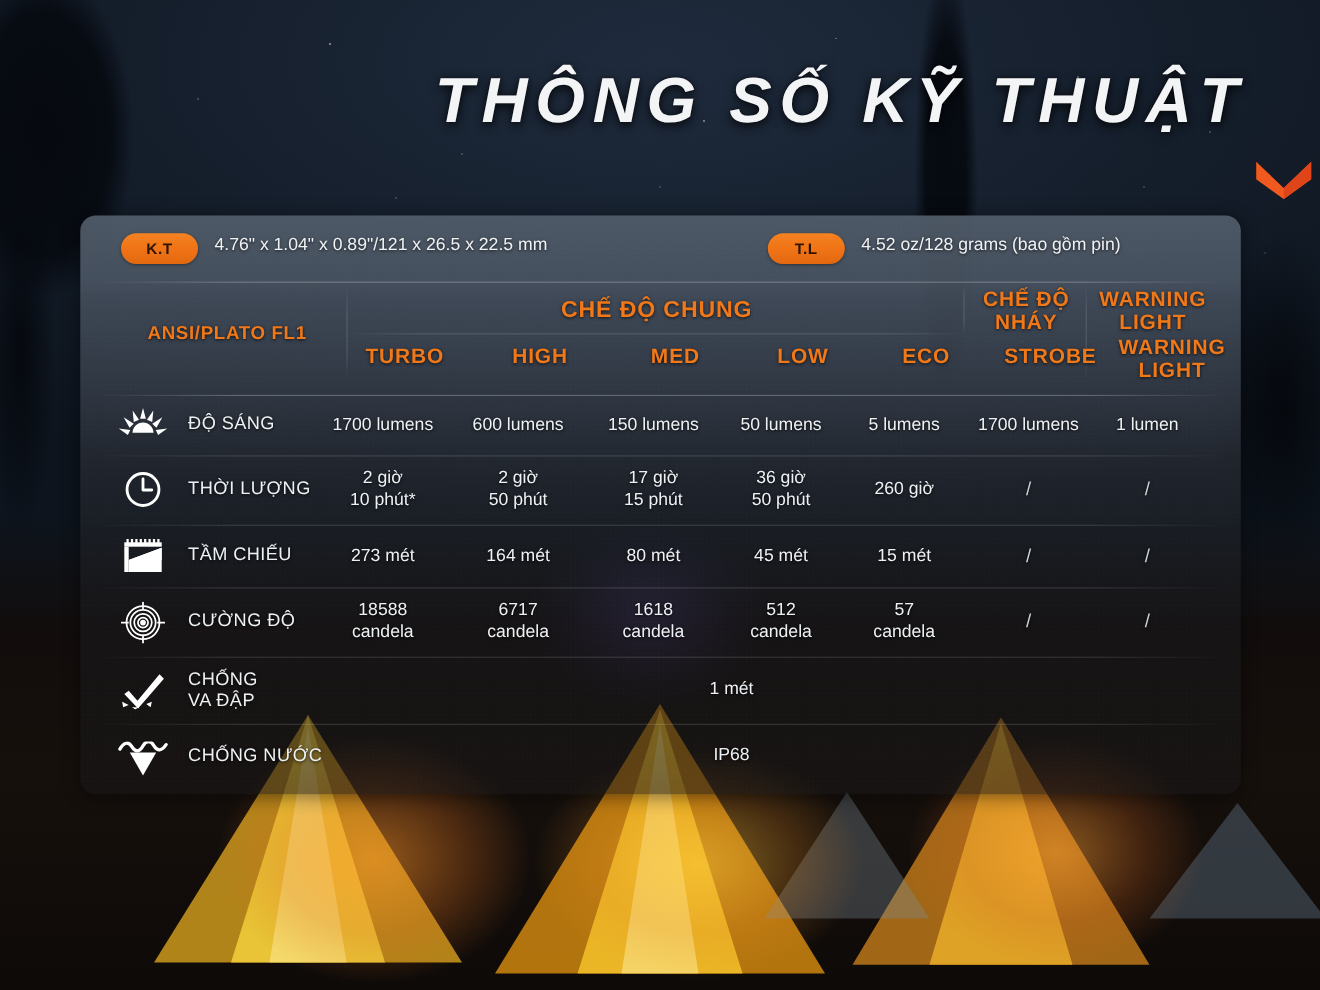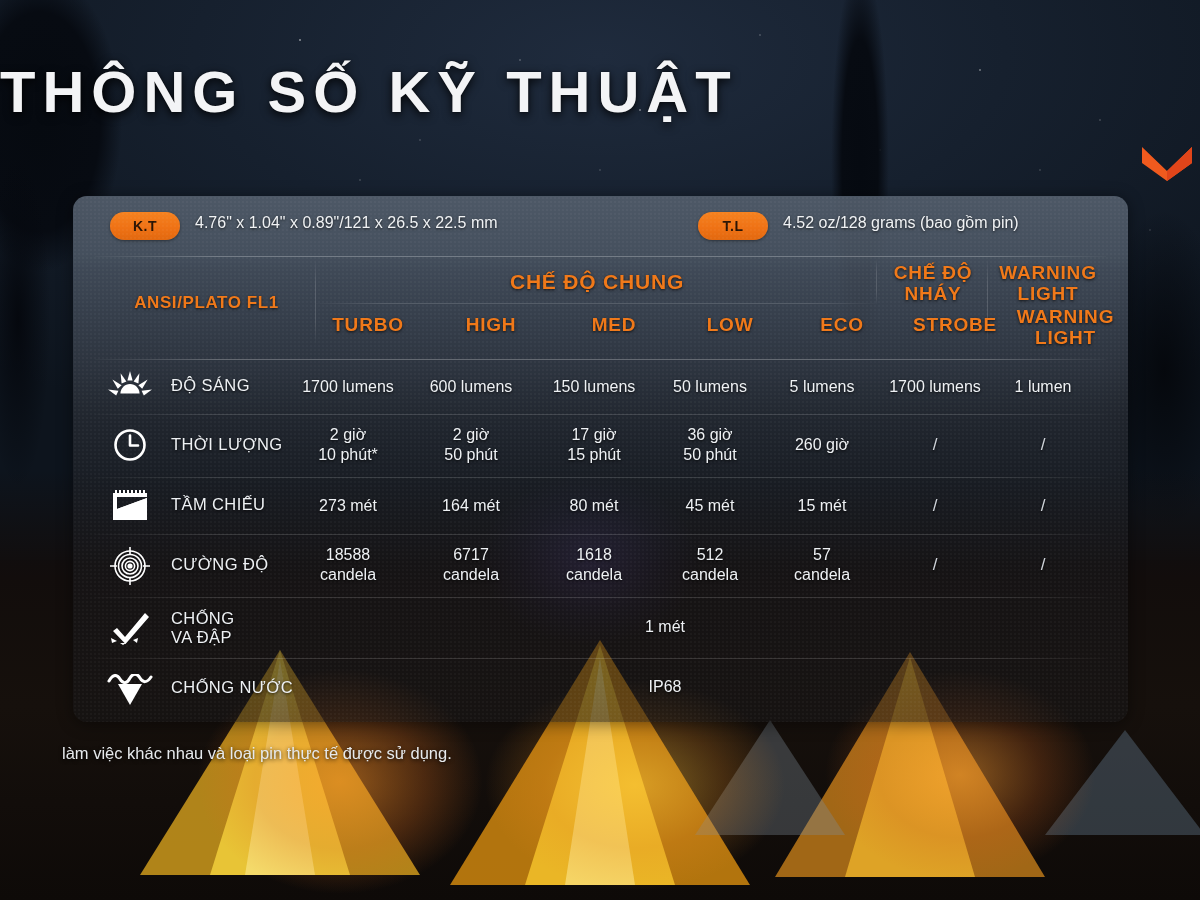--- a/index.html
+++ b/index.html
@@ -75,21 +75,21 @@
     position:absolute; left:760px; top:610px; width:400px; height:300px;
     background:radial-gradient(ellipse 180px 140px at 50% 55%, rgba(255,160,50,.5) 0%, rgba(210,100,30,.24) 45%, rgba(110,45,10,0) 75%);
   }
   .glow-purple {
     position:absolute; left:420px; top:430px; width:340px; height:260px;
     background:radial-gradient(ellipse 140px 110px at 50% 50%, rgba(110,90,200,.30) 0%, rgba(70,60,150,.12) 50%, rgba(40,35,90,0) 78%);
   }
   .tent { position:absolute; bottom:40px; }
 
   
-  #title-wrap { position:absolute; left:0; top:58px; width:1133px; text-align:left; }
+  #title-wrap { position:absolute; left:0; top:58px; width:1133px; text-align:right;font-style:italic; }
   #title {
     font-size:58px; font-weight:bold; letter-spacing:7px; color:#f3f4f6;
     text-shadow:0 3px 10px rgba(0,0,0,.85), 0 0 2px rgba(0,0,0,.6);
   }
   #chevron { margin:16px auto 0; width:0; height:0; }
   #chevron svg { display:block; }
 
   
   #panel {
     position:absolute; left:73px; top:196px; width:1055px; height:526px;
@@ -382,14 +382,13 @@
         <path d="M2 7 C6 0, 10 0, 13 5 C16 10, 20 10, 23 4 C26 -1, 30 -1, 33 4 C36 9, 40 9, 44 3" fill="none" stroke="#ffffff" stroke-width="3" stroke-linecap="round"></path>
         <polygon points="11,10 35,10 23,31" fill="#ffffff"></polygon>
       </svg>
     </div>
     <div class="rlabel" style="top:19px;">CHỐNG NƯỚC</div>
     <div class="wide" style="left:592px; top:19px;">IP68</div>
   </div>
 </div>
 
 <div id="note">
-  <p>làm việc khác nhau và loại pin thực tế được sử dụng.</p>
 </div>
 
 </body></html>

